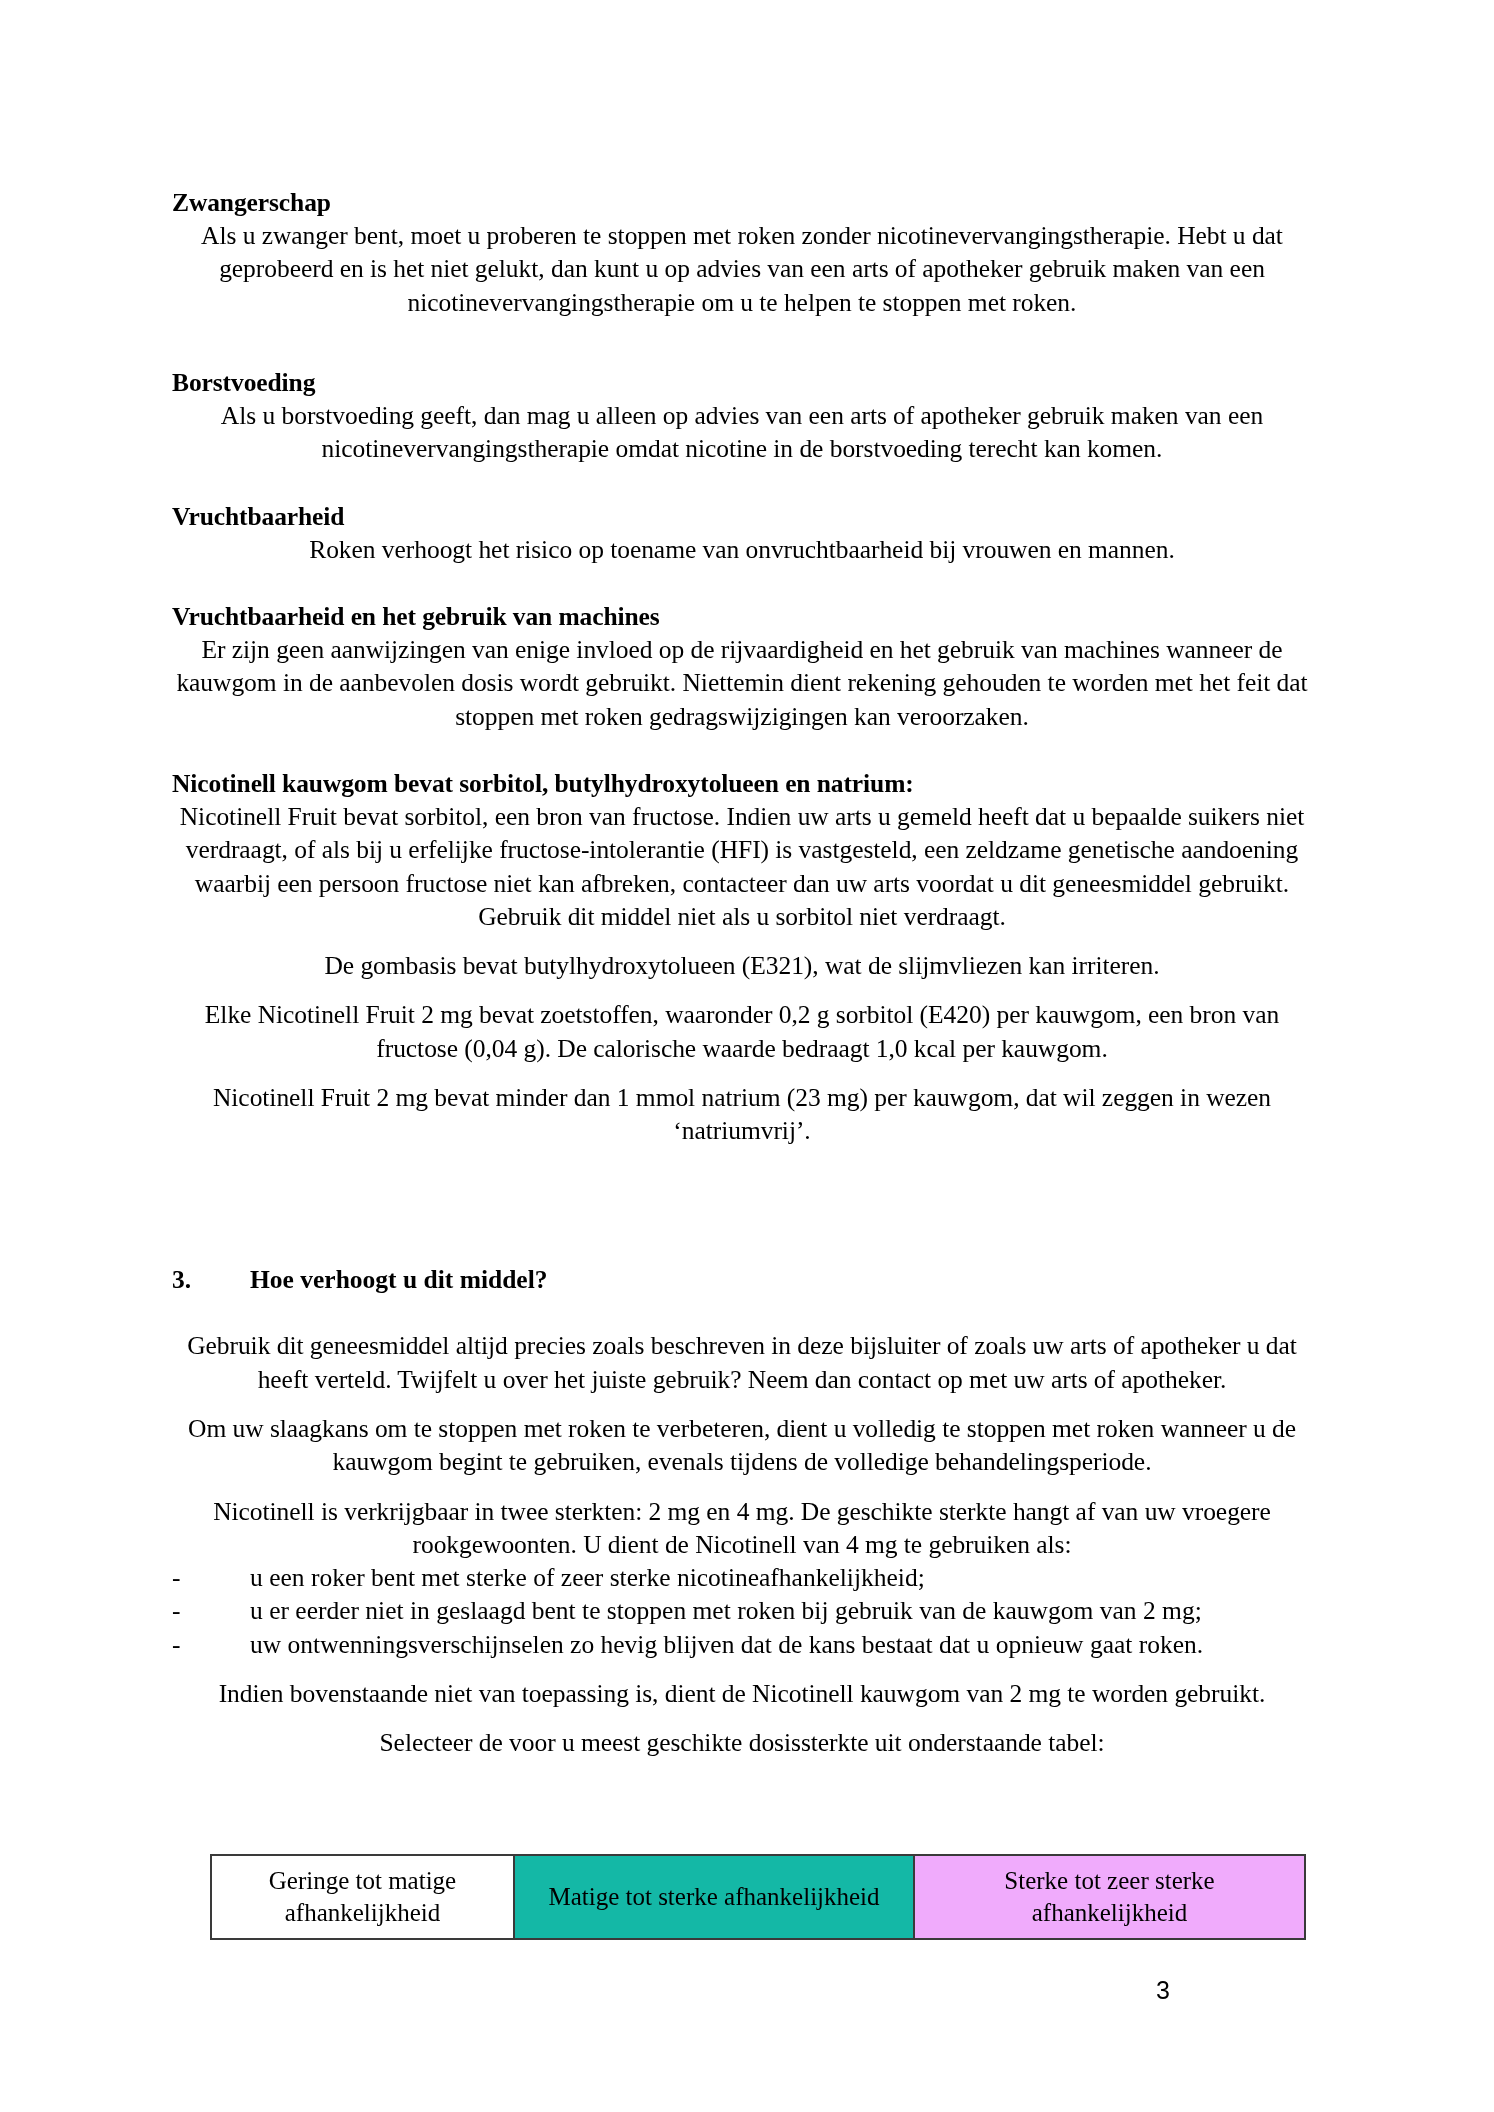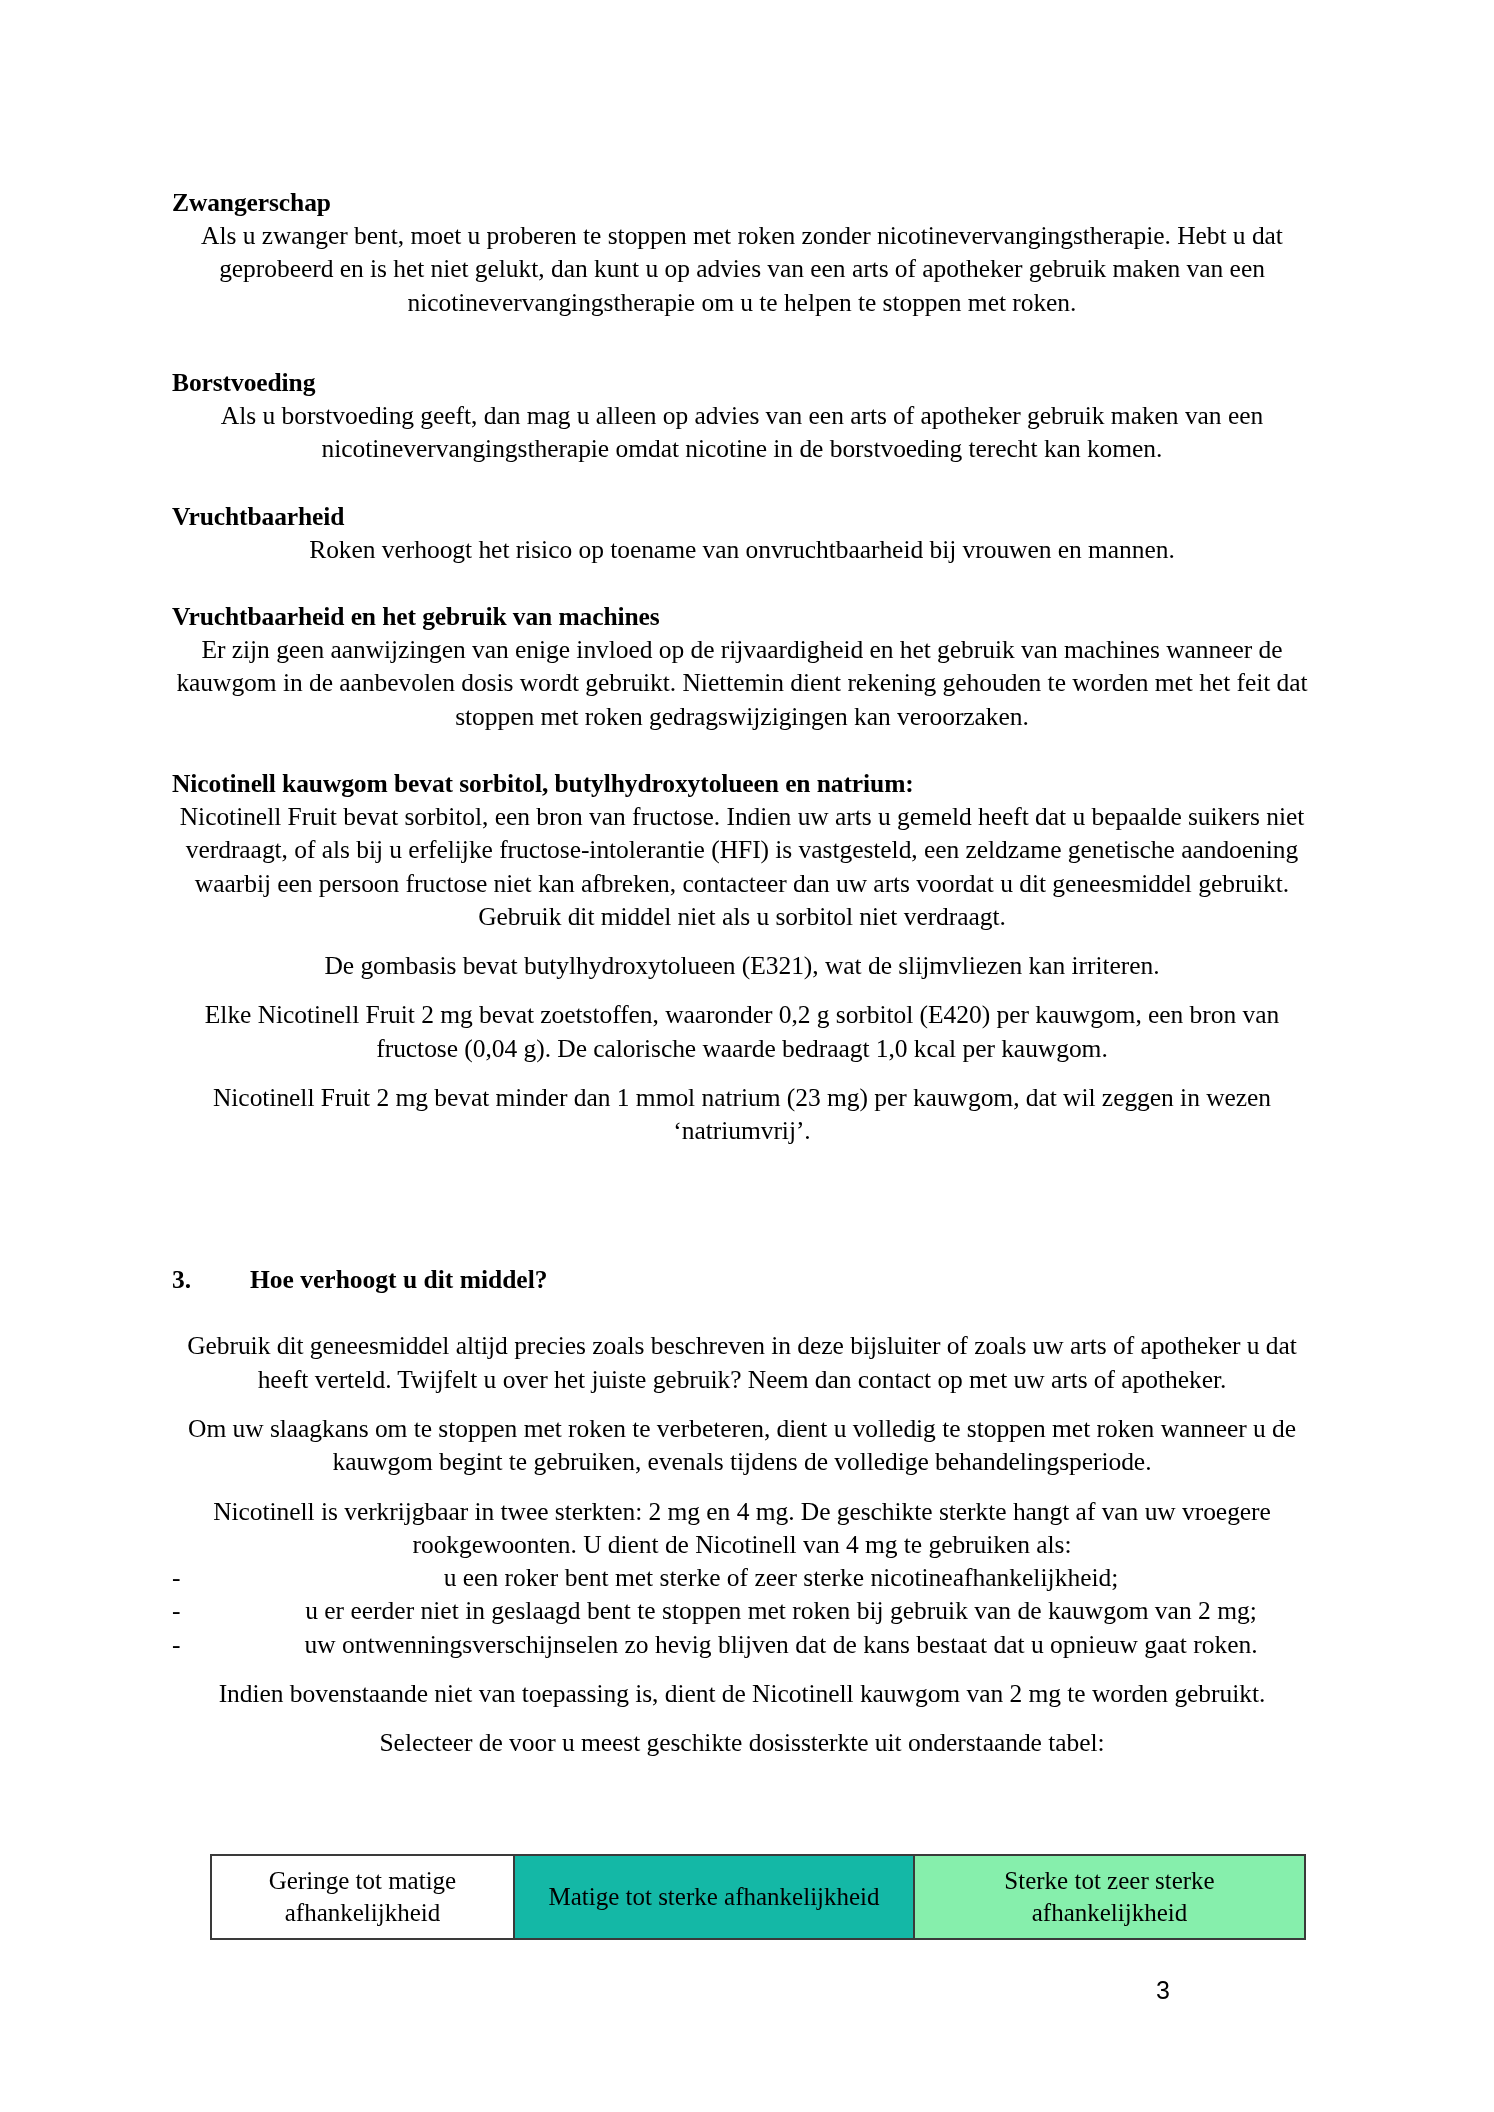--- a/index.html
+++ b/index.html
@@ -64,41 +64,41 @@
   ul.dash-list li {
     font-size: 25.5px;
     line-height: 1.305;
     display: flex;
     margin: 0;
   }
   ul.dash-list li .dash {
     width: 78px;
     flex: 0 0 78px;
   }
-  ul.dash-list li .itxt { flex: 1 1 auto; text-align: center; }
+  ul.dash-list li .itxt { flex: 1 1 auto; }
 
   .dose-table {
     border-collapse: collapse;
     table-layout: fixed;
     width: 1094px;
     margin: 0;
   }
   .dose-table td {
     border: 2px solid #3a3a3a;
     text-align: center;
     vertical-align: middle;
     font-size: 25px;
     line-height: 1.30;
     height: 84px;
     padding: 4px 10px;
     box-sizing: border-box;
   }
   .cell-low  { background: #ffffff; width: 303px; margin-top: 20px; }
   .cell-mid  { background: #14b8a6; width: 400px; }
-  .cell-high { background: #86efac; width: 391px; }
+  .cell-high { background: #f0abfc; width: 391px; }
 
   .table-wrap {
     position: absolute;
     left: 210px;
     top: 1854px;
   }
   .page-number {
     position: absolute;
     right: 165px;
     top: 1978px;

